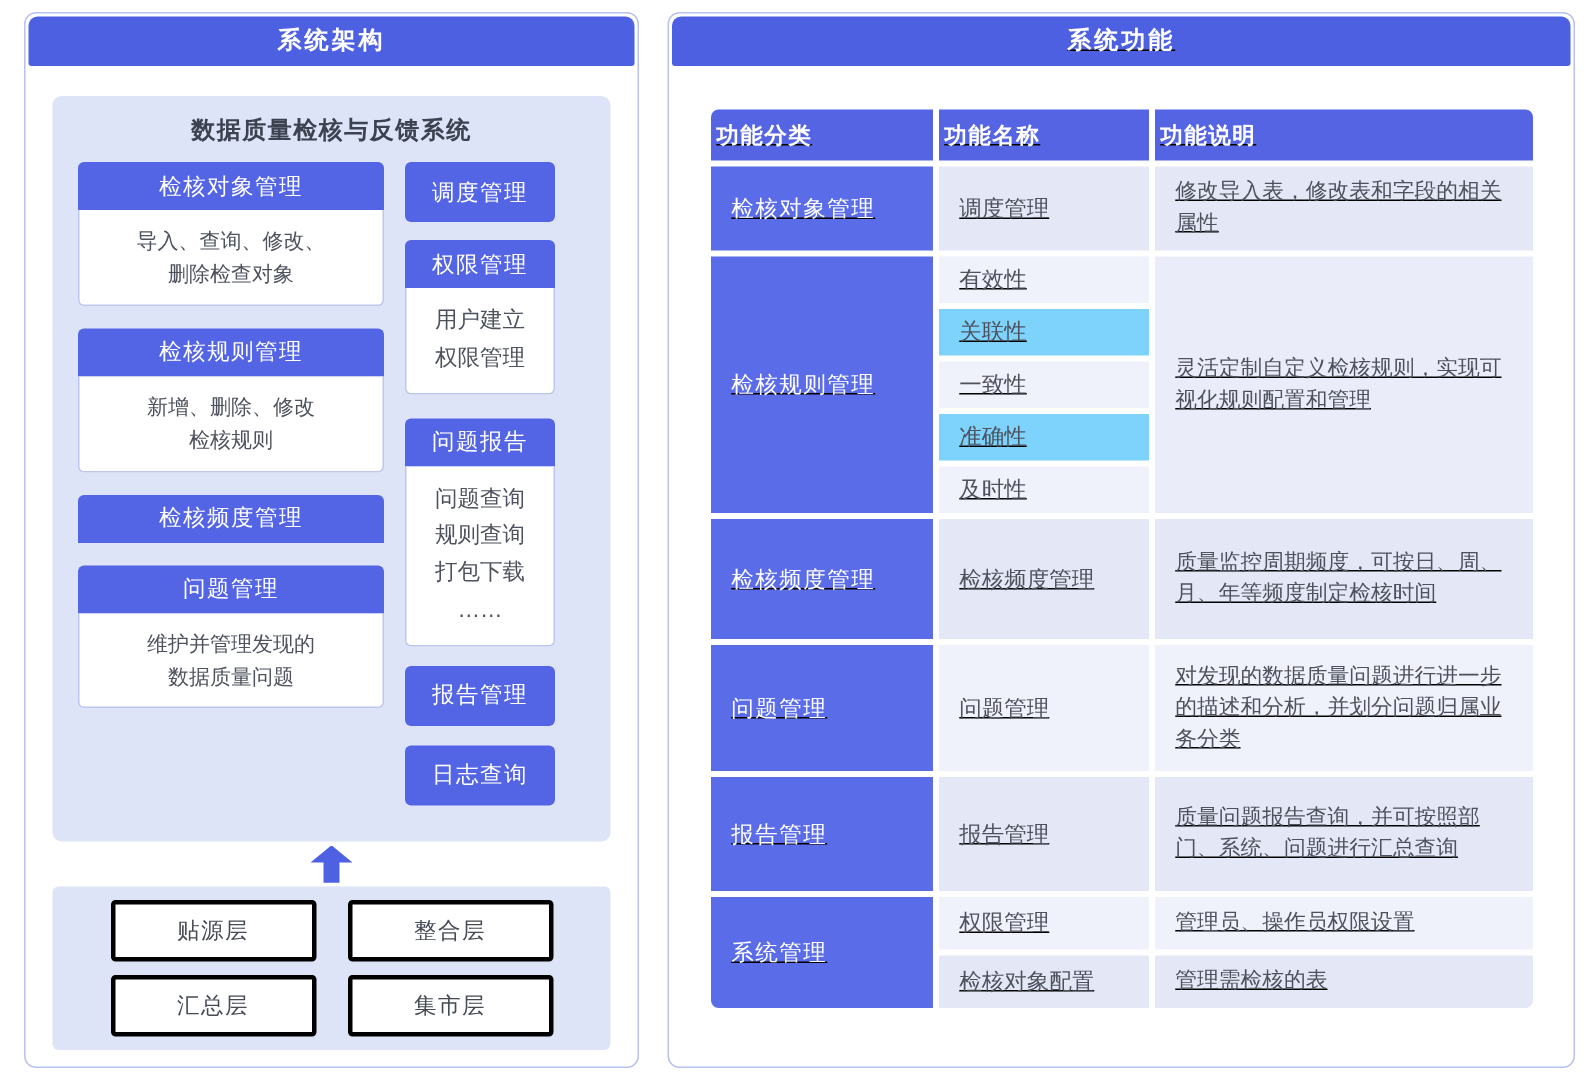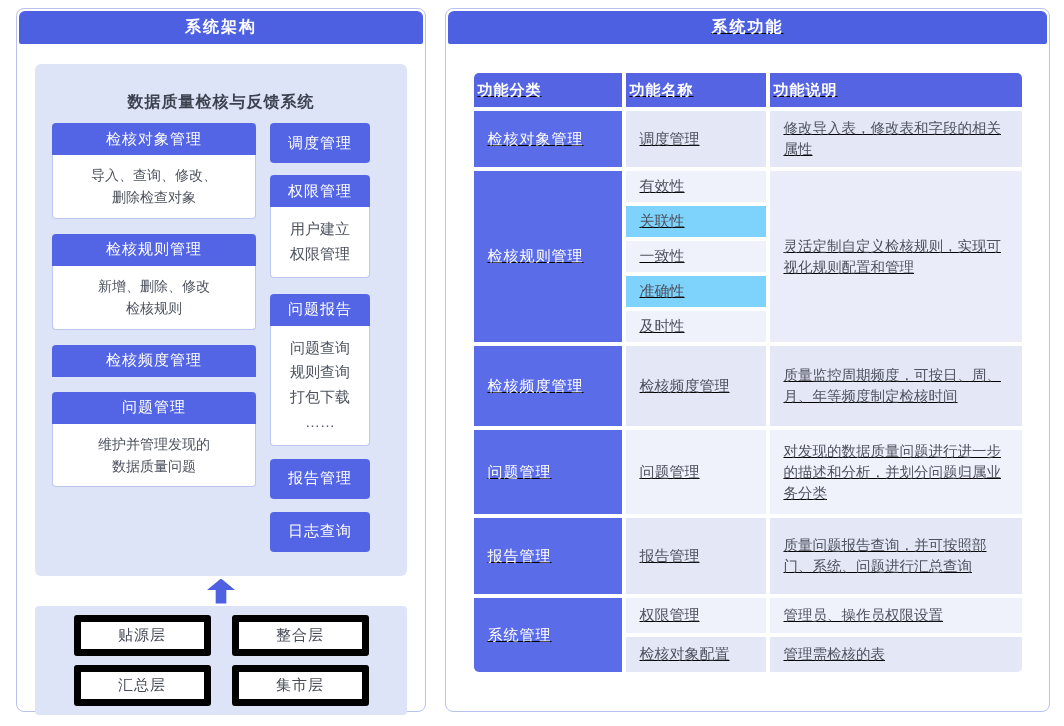--- a/index.html
+++ b/index.html
@@ -12,21 +12,21 @@
 
   .panel-titlebar {
     margin:2px; height:33px; background:#4e60e2; border-radius:6px 6px 2px 2px;
     color:#ffffff; display:flex; align-items:center; justify-content:center;
     font-size:16px; font-weight:600; letter-spacing:2px;
   }
 
   
   .inner-panel {
     margin:20px auto 0; width:372px; background:#dee4f8; border-radius:6px;
-    padding:28px 0 24px 0;
+    padding:13px 0 24px 0;
   }
   .sys-title { text-align:center; font-size:16px; font-weight:600; color:#3d4250; letter-spacing:1px; }
   .cols { display:flex; margin-top:10px; padding-left:17px; gap:14px; }
   .col-main { width:204px; }
   .col-side { width:100px; }
 
   .module-header {
     background:#5365e4; color:#ffffff; height:32px; border-radius:4px 4px 0 0;
     display:flex; align-items:center; justify-content:center; font-size:15px; letter-spacing:1px;
   }
@@ -48,21 +48,21 @@
   .arrow-up {
     width:28px; height:25px; margin:3px auto 2px; background:#4f61e3;
     clip-path:polygon(50% 0, 100% 46%, 69% 46%, 69% 100%, 31% 100%, 31% 46%, 0 46%);
   }
   .layers {
     margin:0 auto; width:372px; background:#dee4f8; border-radius:4px;
     padding:9px 0; display:grid; grid-template-columns:137px 137px;
     gap:9px 21px; justify-content:center;
   }
   .layer-box {
-    background:#ffffff; border:7px solid #000000; border-radius:3px; height:41px;
+    background:#ffffff; border:3px solid #000000; border-radius:3px; height:41px;
     display:flex; align-items:center; justify-content:center; font-size:15px; color:#454a55; letter-spacing:1px;
   }
 
   
   .func-table { border-collapse:separate; border-spacing:4px; margin:25px auto 0; table-layout:fixed; }
   .func-table col.c1 { width:148px; } .func-table col.c2 { width:140px; } .func-table col.c3 { width:252px; }
   .func-table th {
     background:#5464e3; color:#ffffff; font-size:15px; font-weight:600;
     text-align:left; padding-left:4px; height:34px; letter-spacing:1px;
   }

